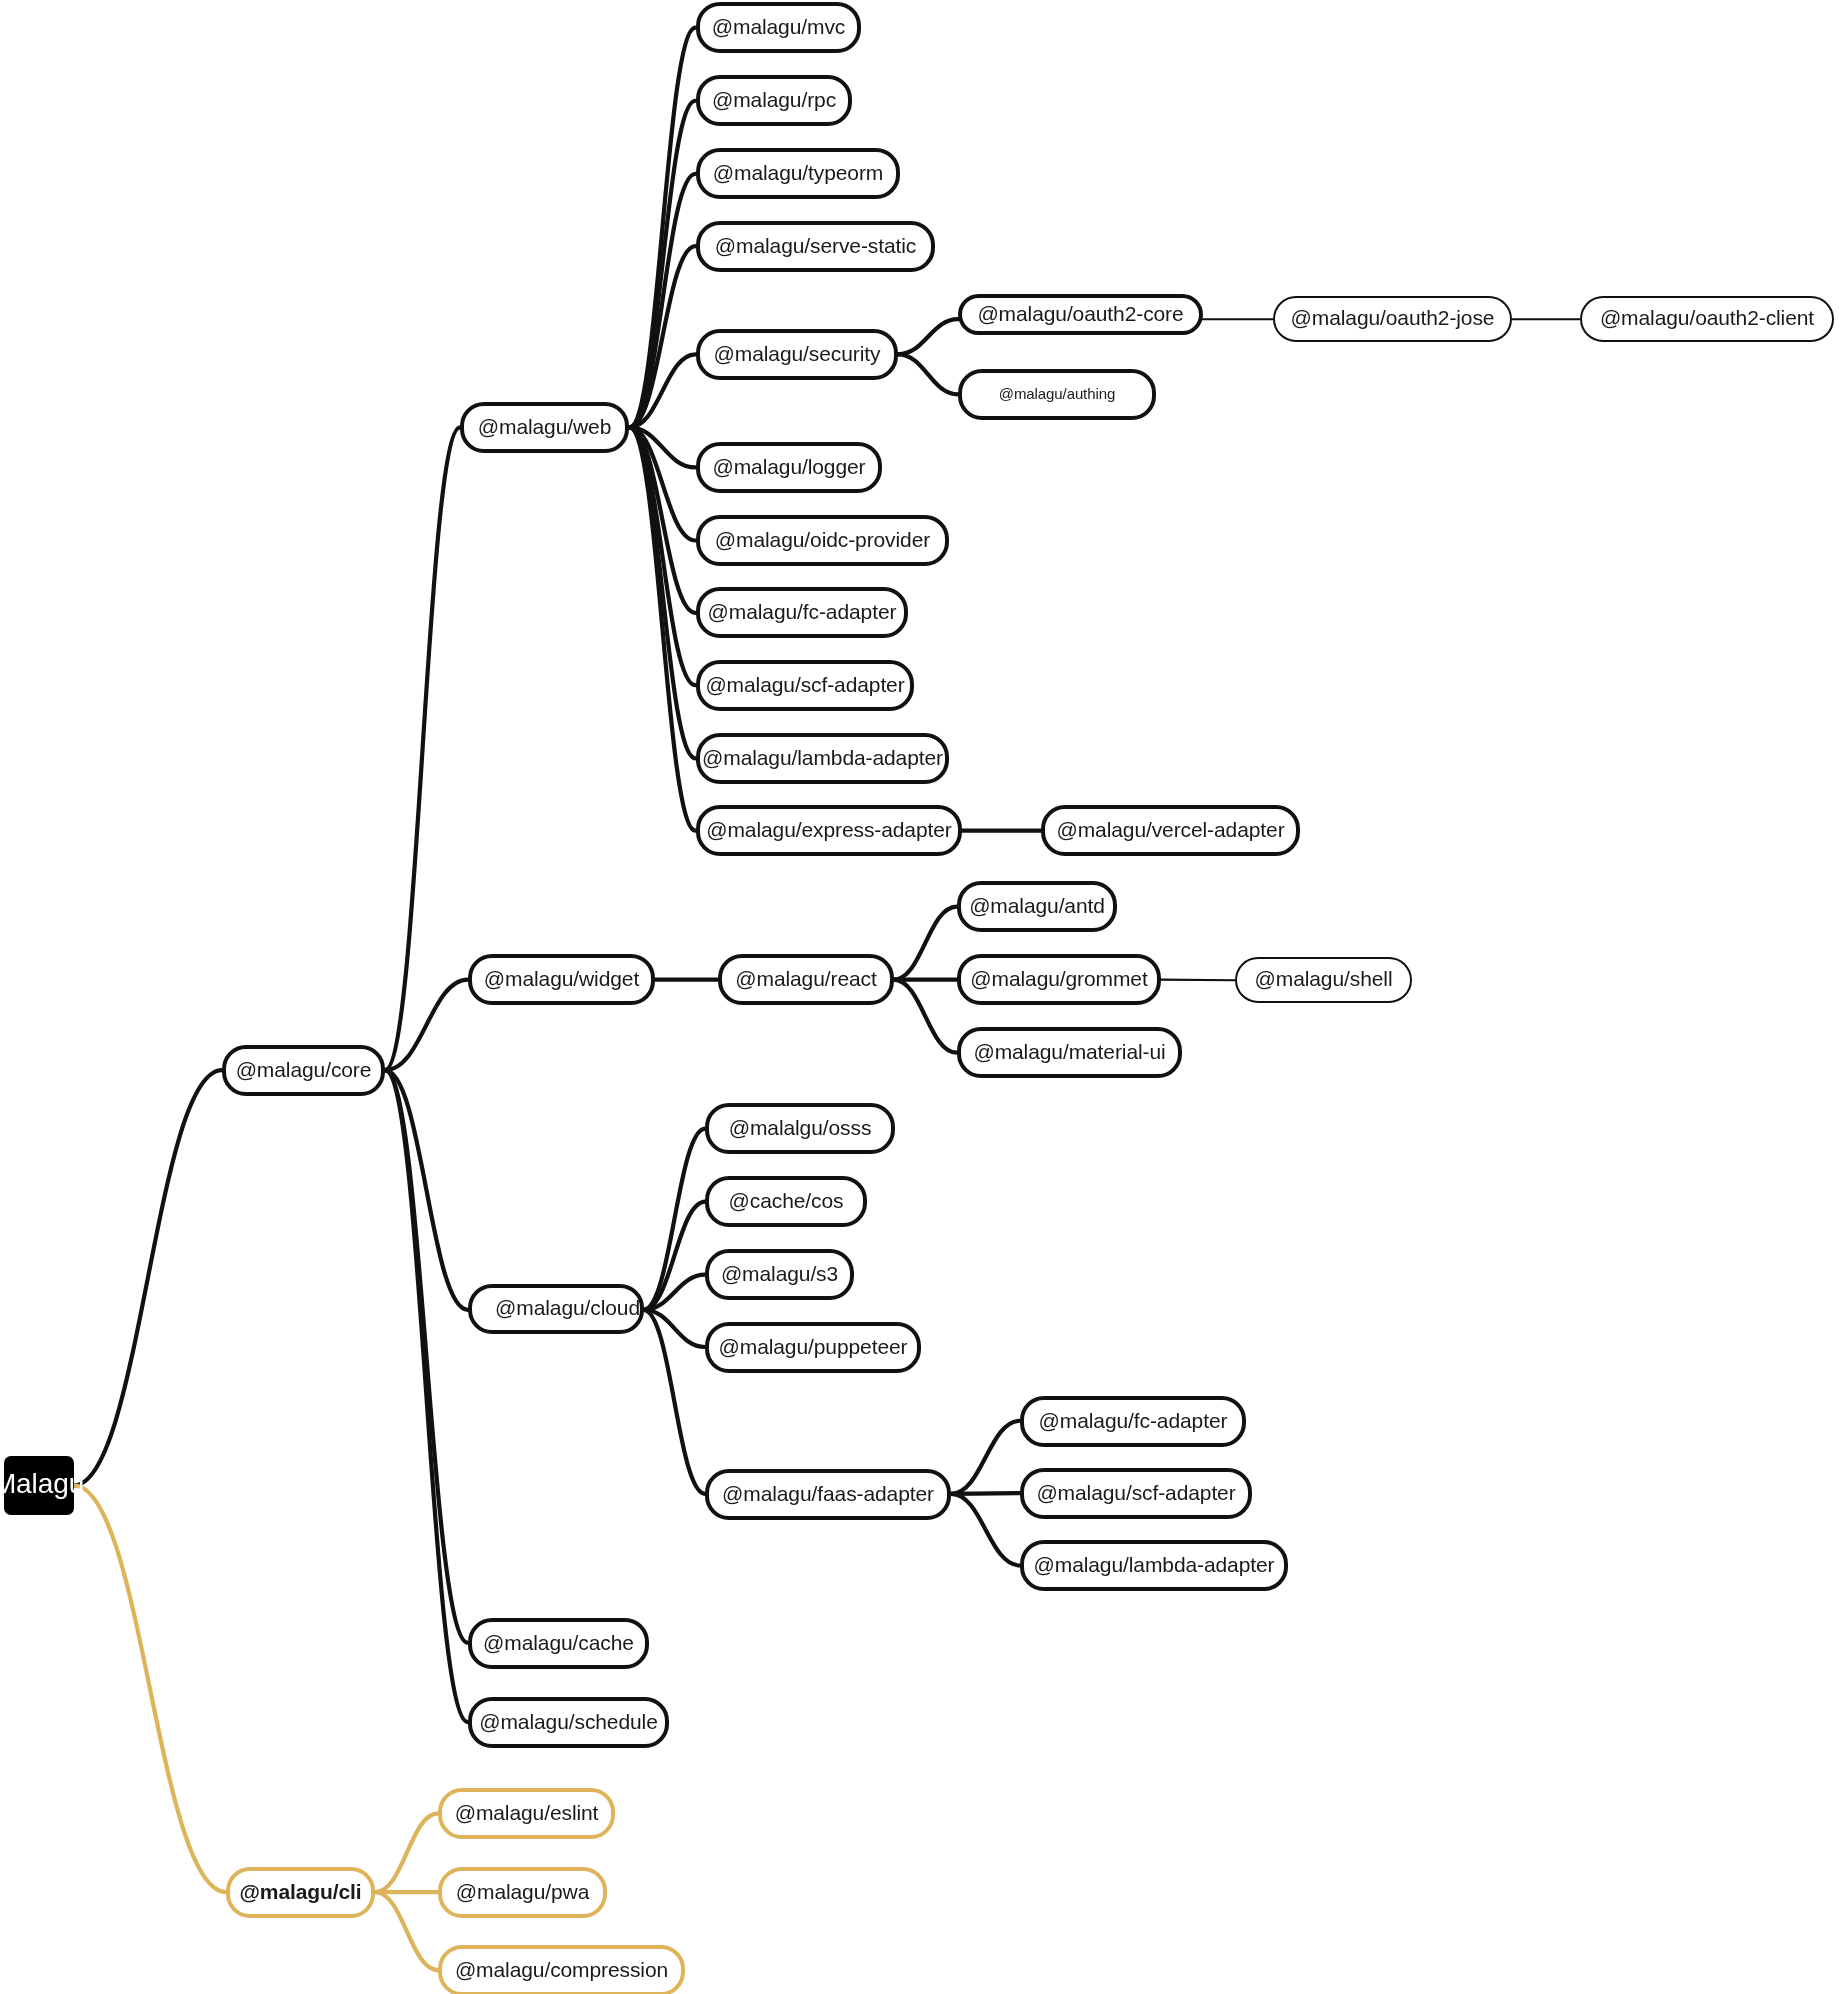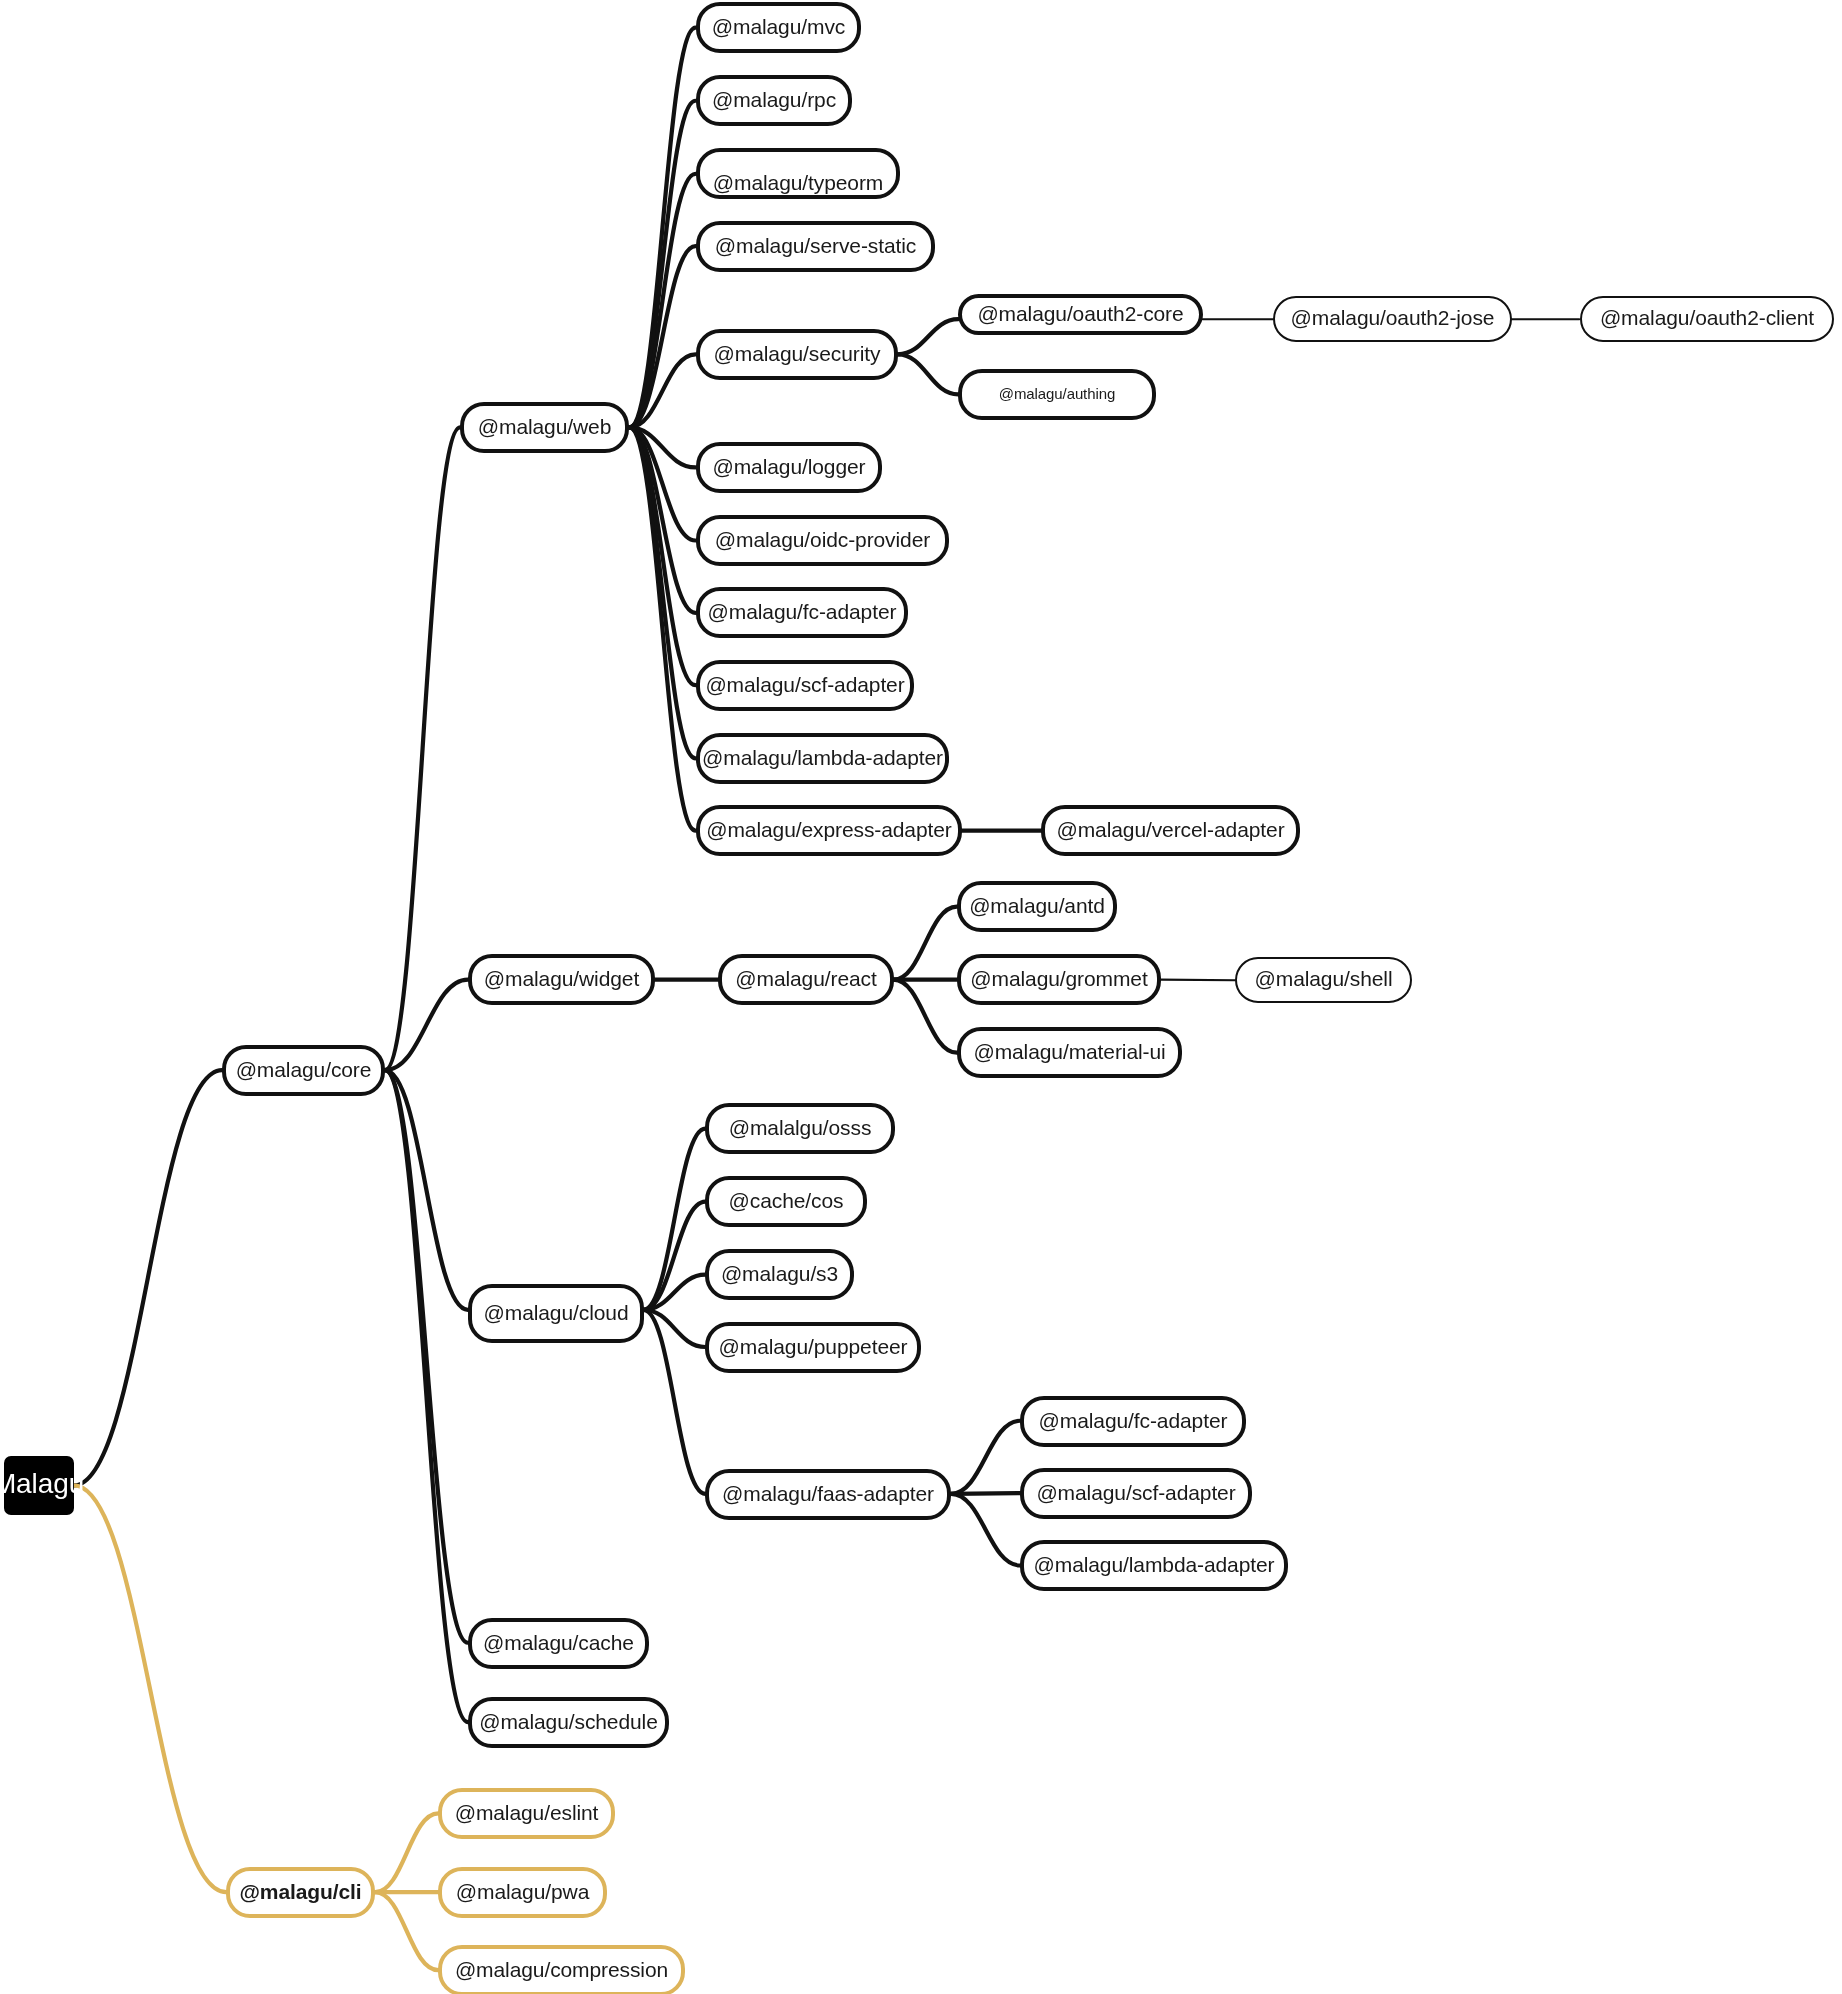--- a/index.html
+++ b/index.html
@@ -118,21 +118,21 @@
       </div>
       <div class="node rounded thick" style="left: 460px; top: 402px; width: 169px; height: 51px; font-size: 21px;">
         <span class="label">@malagu/web</span>
       </div>
       <div class="node rounded thick" style="left: 696px; top: 2.1px; width: 165px; height: 51px; font-size: 21px;">
         <span class="label">@malagu/mvc</span>
       </div>
       <div class="node rounded thick" style="left: 696px; top: 75px; width: 156px; height: 51px; font-size: 21px;">
         <span class="label">@malagu/rpc</span>
       </div>
-      <div class="node rounded thick" style="left: 696px; top: 148px; width: 204px; height: 51px; font-size: 21px; align-items: flex-end;">
+      <div class="node rounded thick" style="left: 696px; top: 148px; width: 204px; height: 51px; font-size: 21px;">
         <span class="label">@malagu/typeorm</span>
       </div>
       <div class="node rounded thick" style="left: 696px; top: 221px; width: 239px; height: 51px; font-size: 21px;">
         <span class="label">@malagu/serve-static</span>
       </div>
       <div class="node rounded thick" style="left: 696px; top: 329px; width: 202px; height: 51px; font-size: 21px;">
         <span class="label">@malagu/security</span>
       </div>
       <div class="node rounded thick" style="left: 958px; top: 294px; width: 245px; height: 41px; font-size: 21px;">
         <span class="label">@malagu/oauth2-core</span>
@@ -178,21 +178,21 @@
       </div>
       <div class="node rounded thick" style="left: 957px; top: 954px; width: 204px; height: 51px; font-size: 21px;">
         <span class="label">@malagu/grommet</span>
       </div>
       <div class="node rounded thin" style="left: 1235px; top: 957px; width: 177px; height: 46px; font-size: 21px;">
         <span class="label">@malagu/shell</span>
       </div>
       <div class="node rounded thick" style="left: 957px; top: 1027px; width: 225px; height: 51px; font-size: 21px;">
         <span class="label">@malagu/material-ui</span>
       </div>
-      <div class="node rounded thick" style="left: 468px; top: 1284px; width: 176px; height: 59px; font-size: 21px;">
+      <div class="node rounded thick" style="left: 468px; top: 1284px; width: 176px; height: 50px; font-size: 21px; justify-content: flex-end;">
         <span class="label">@malagu/cloud</span>
       </div>
       <div class="node rounded thick" style="left: 705px; top: 1103px; width: 190px; height: 51px; font-size: 21px;">
         <span class="label">@malalgu/osss</span>
       </div>
       <div class="node rounded thick" style="left: 705px; top: 1176px; width: 162px; height: 51px; font-size: 21px;">
         <span class="label">@cache/cos</span>
       </div>
       <div class="node rounded thick" style="left: 705px; top: 1249px; width: 149px; height: 51px; font-size: 21px;">
         <span class="label">@malagu/s3</span>

